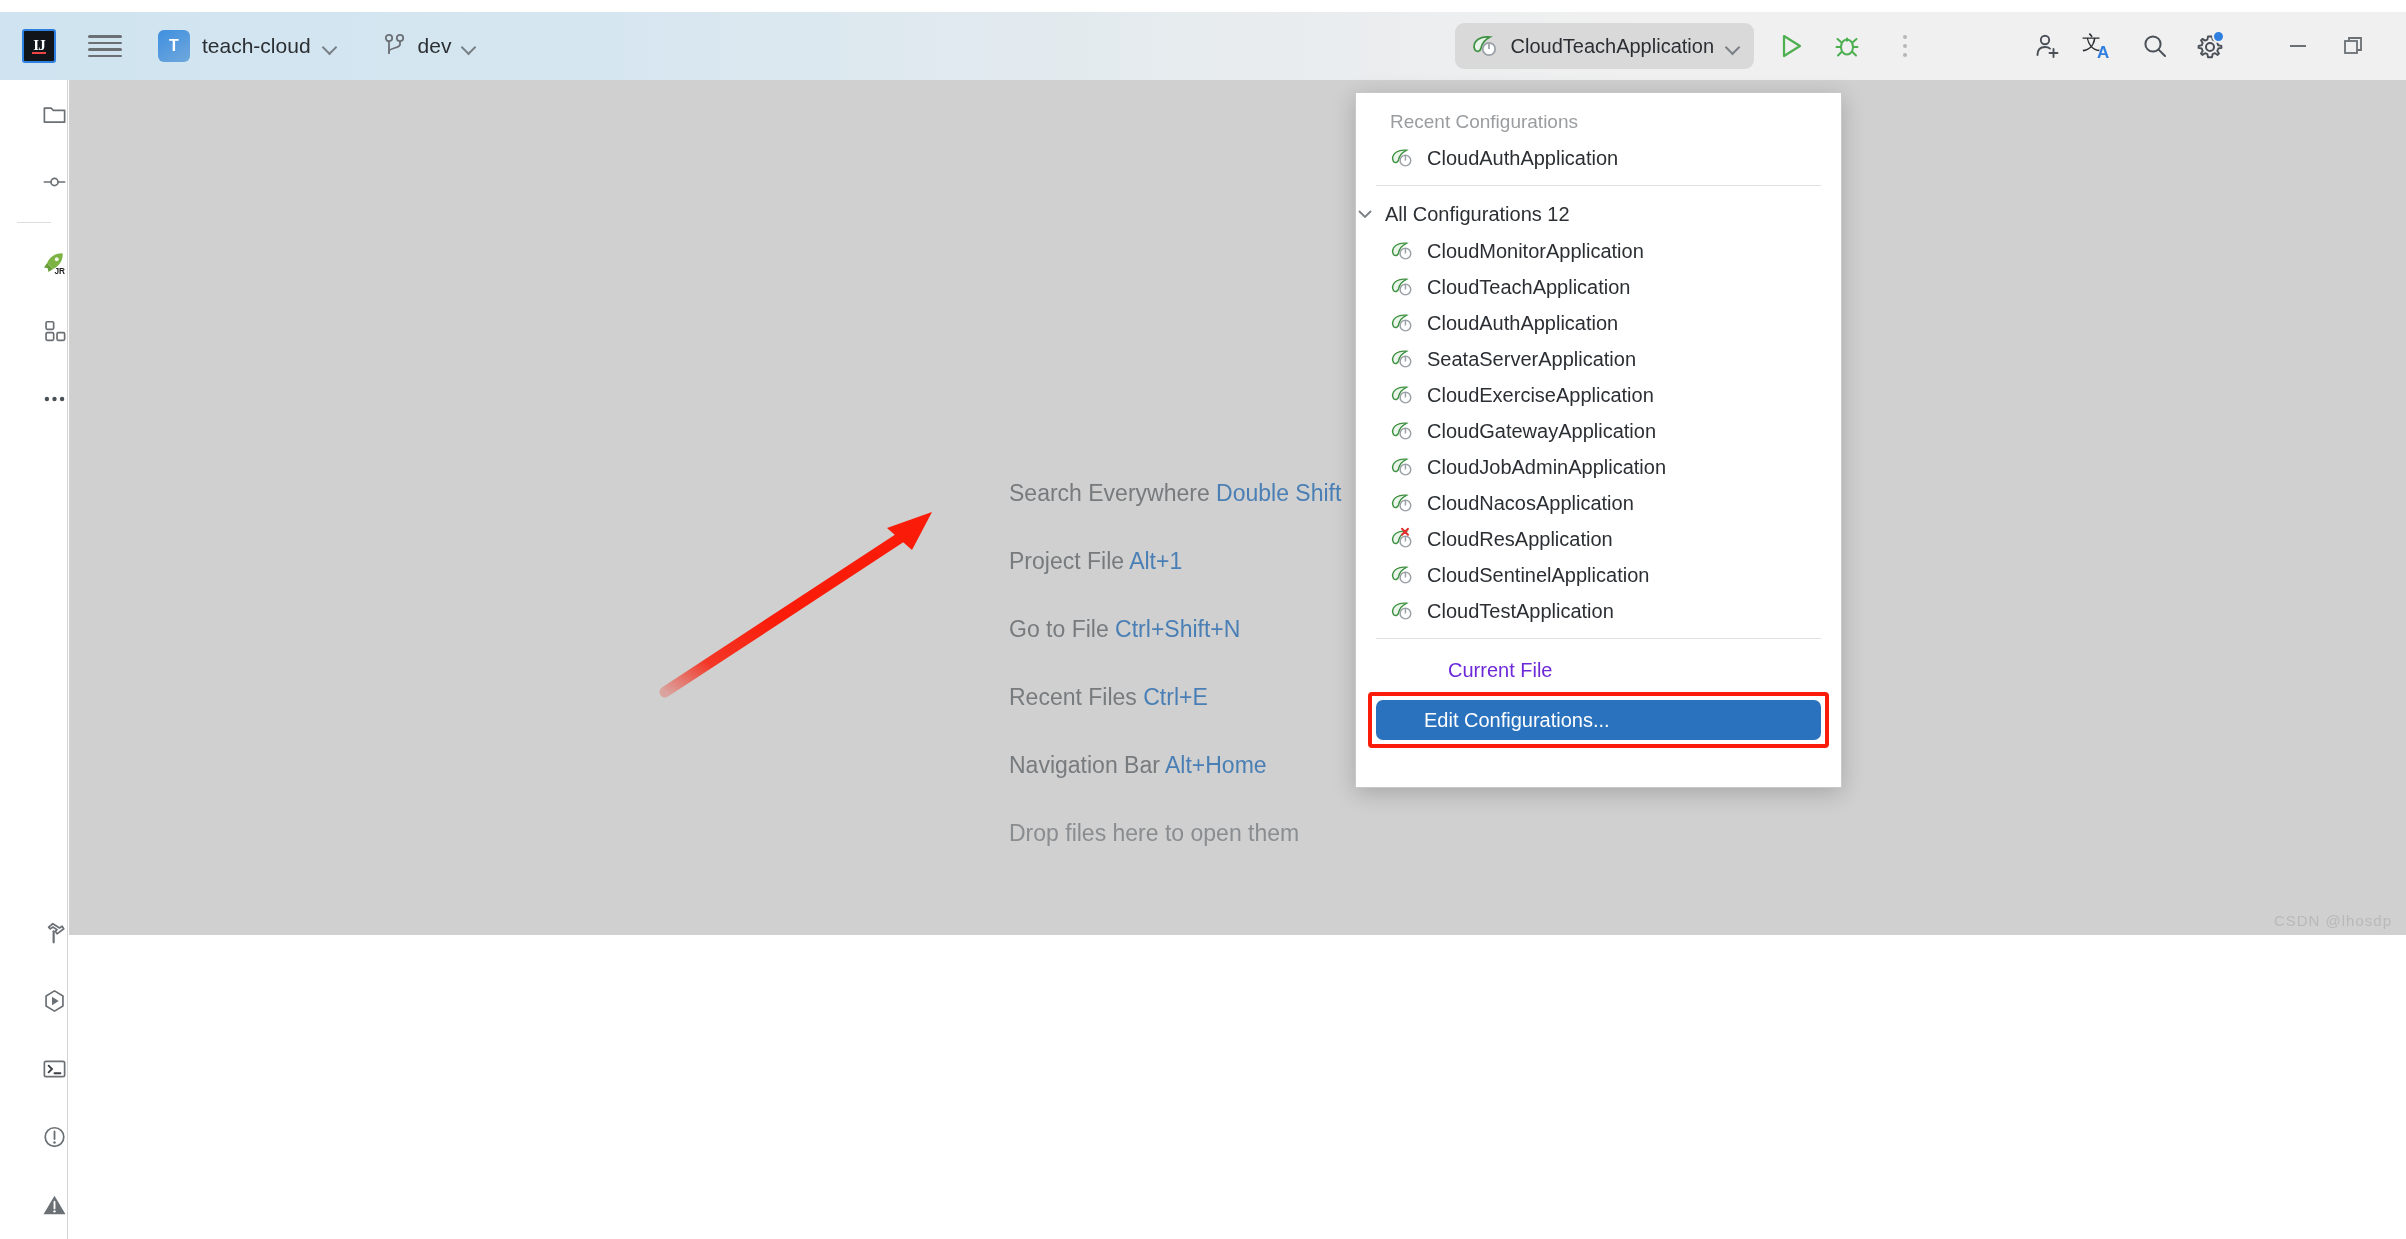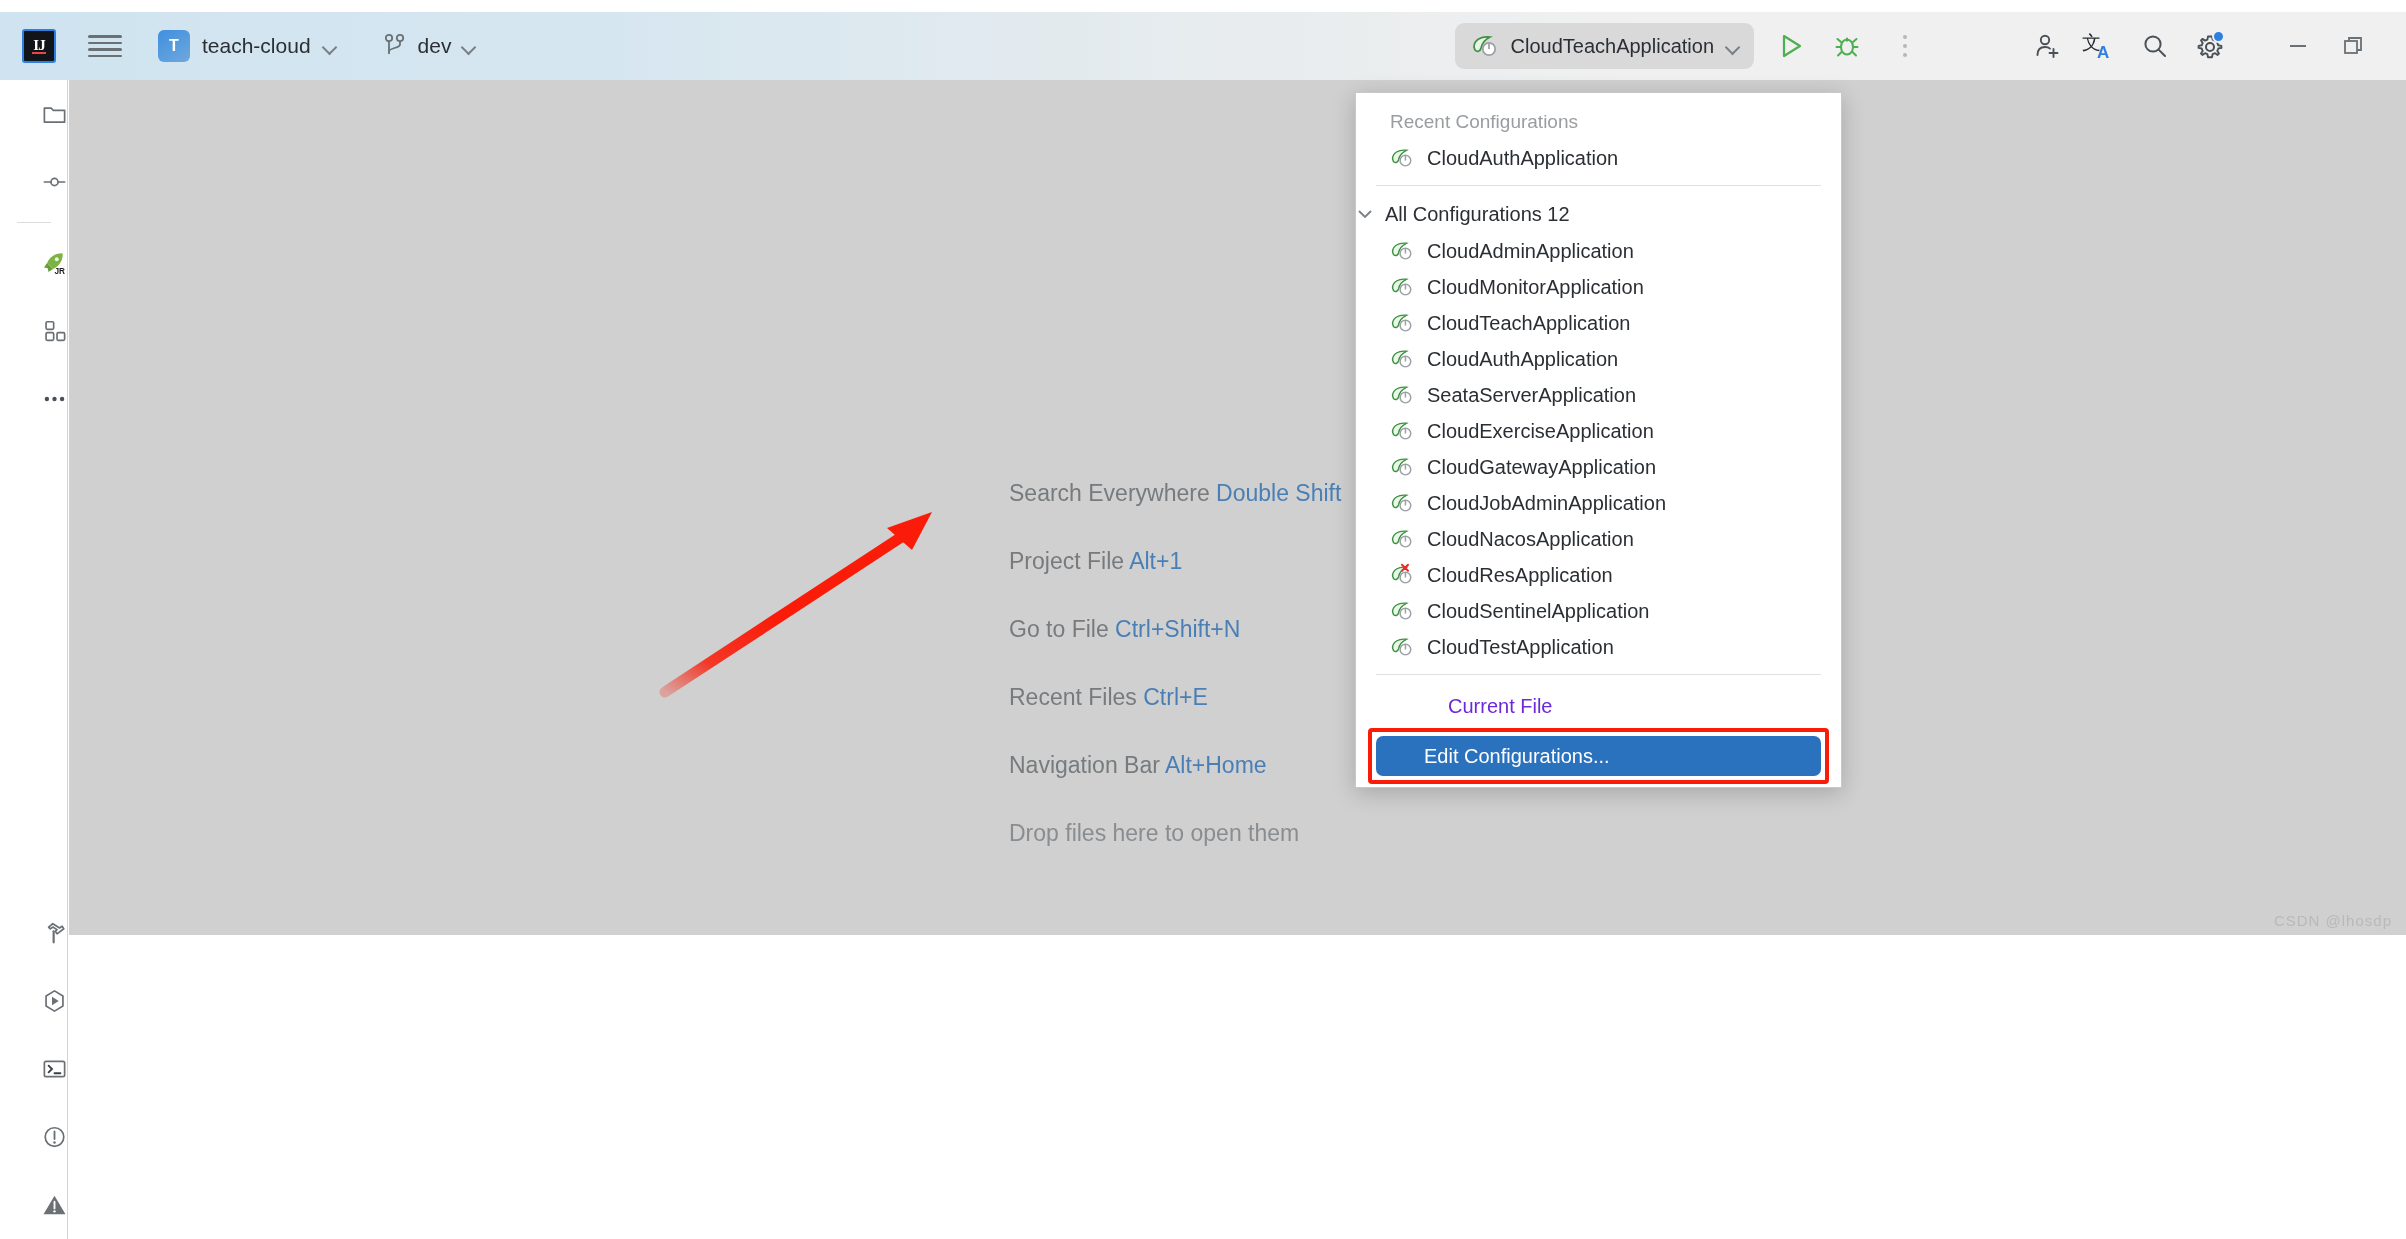--- a/index.html
+++ b/index.html
@@ -362,29 +362,20 @@
     </div>
 
     <div id="all-items">
         <div class="pop-item">
   <svg class="leaf" viewBox="0 0 28 26">
     <path d="M3 14 C3 7 10 3 19 4 C13 7 11 10 10 15 C9 19 6 19 4 17 Z" fill="#eaf6ea" stroke="#3d9140" stroke-width="1.7"></path>
     <circle cx="18" cy="16" r="6.2" fill="#fff" stroke="#9aa0a6" stroke-width="1.7"></circle>
     <path d="M18 10.6 V16" stroke="#9aa0a6" stroke-width="1.7"></path>
 
   </svg>
-          <span>CloudAdminApplication</span>
-        </div>
-        <div class="pop-item">
-  <svg class="leaf" viewBox="0 0 28 26">
-    <path d="M3 14 C3 7 10 3 19 4 C13 7 11 10 10 15 C9 19 6 19 4 17 Z" fill="#eaf6ea" stroke="#3d9140" stroke-width="1.7"></path>
-    <circle cx="18" cy="16" r="6.2" fill="#fff" stroke="#9aa0a6" stroke-width="1.7"></circle>
-    <path d="M18 10.6 V16" stroke="#9aa0a6" stroke-width="1.7"></path>
-
-  </svg>
           <span>CloudMonitorApplication</span>
         </div>
         <div class="pop-item">
   <svg class="leaf" viewBox="0 0 28 26">
     <path d="M3 14 C3 7 10 3 19 4 C13 7 11 10 10 15 C9 19 6 19 4 17 Z" fill="#eaf6ea" stroke="#3d9140" stroke-width="1.7"></path>
     <circle cx="18" cy="16" r="6.2" fill="#fff" stroke="#9aa0a6" stroke-width="1.7"></circle>
     <path d="M18 10.6 V16" stroke="#9aa0a6" stroke-width="1.7"></path>
 
   </svg>
           <span>CloudTeachApplication</span>

